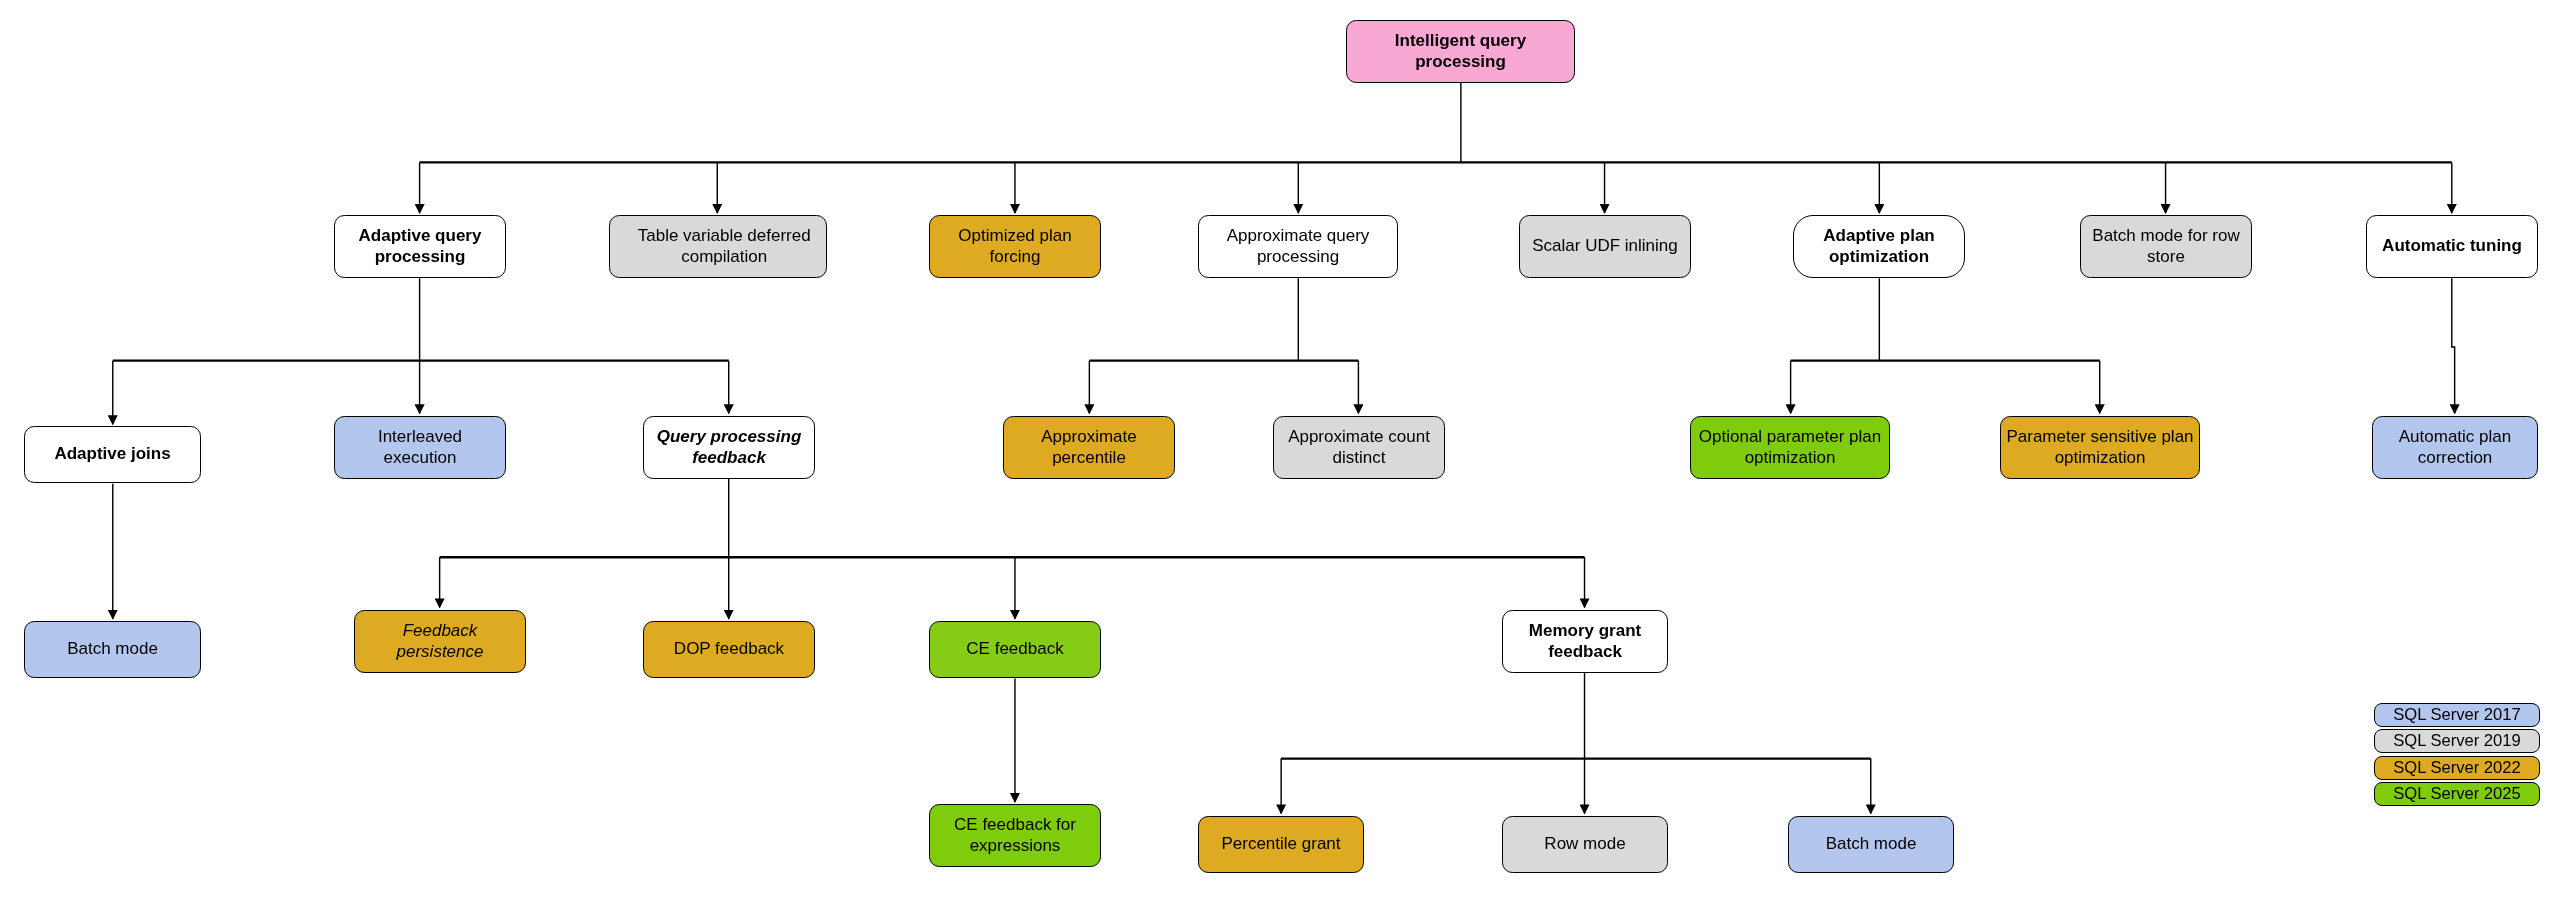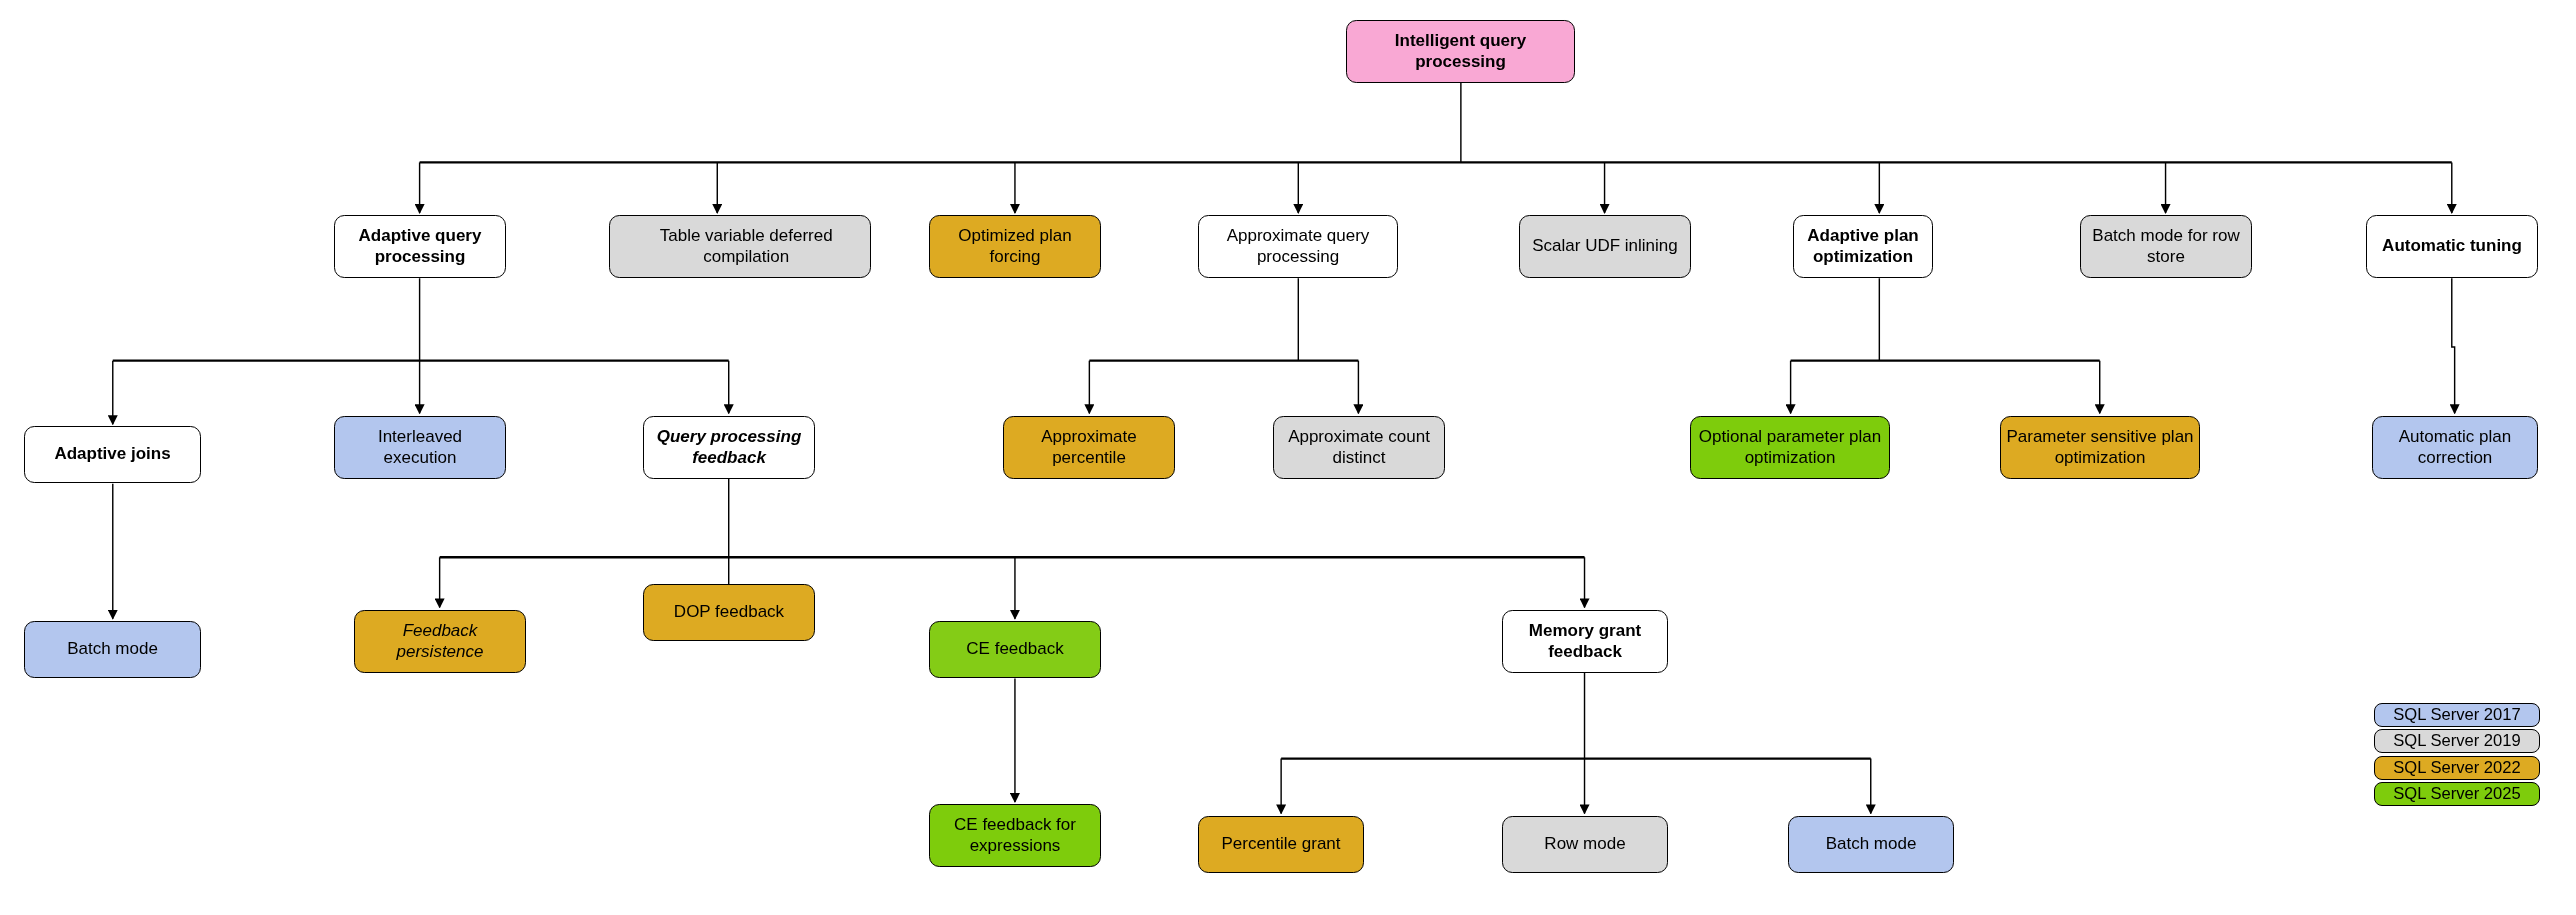--- a/index.html
+++ b/index.html
@@ -87,33 +87,33 @@
       <path d="M 2768 1325 L 2768 1421" fill="none" stroke="#000000" stroke-width="2.5" marker-end="url(#ah)"></path>
       <path d="M 3268 1325 L 3268 1421" fill="none" stroke="#000000" stroke-width="2.5" marker-end="url(#ah)"></path>
     </svg>
   <div id="node-layer">
       <div class="node bold" style="left: 1346px; top: 20px; width: 229px; height: 63px; background: #f9a8d4;">
         <span class="lbl">Intelligent query processing</span>
       </div>
       <div class="node bold" style="left: 334px; top: 215px; width: 172px; height: 63px; background: rgb(255, 255, 255);">
         <span class="lbl">Adaptive query processing</span>
       </div>
-      <div class="node" style="left: 609px; top: 215px; width: 262px; height: 63px; background: rgb(217, 217, 217); padding-left: 17px;">
+      <div class="node" style="left: 609px; top: 215px; width: 218px; height: 63px; background: rgb(217, 217, 217); padding-left: 17px;">
         <span class="lbl">Table variable deferred compilation</span>
       </div>
       <div class="node" style="left: 929px; top: 215px; width: 172px; height: 63px; background: rgb(221, 170, 34);">
         <span class="lbl">Optimized plan forcing</span>
       </div>
       <div class="node" style="left: 1198px; top: 215px; width: 200px; height: 63px; background: rgb(255, 255, 255);">
         <span class="lbl">Approximate query processing</span>
       </div>
       <div class="node" style="left: 1519px; top: 215px; width: 172px; height: 63px; background: rgb(217, 217, 217);">
         <span class="lbl">Scalar UDF inlining</span>
       </div>
-      <div class="node bold" style="left: 1793px; top: 215px; width: 140px; height: 63px; background: rgb(255, 255, 255);">
+      <div class="node bold" style="left: 1793px; top: 215px; width: 172px; height: 63px; background: rgb(255, 255, 255); border-radius: 20px;">
         <span class="lbl">Adaptive plan optimization</span>
       </div>
       <div class="node" style="left: 2080px; top: 215px; width: 172px; height: 63px; background: rgb(217, 217, 217);">
         <span class="lbl">Batch mode for row store</span>
       </div>
       <div class="node bold" style="left: 2366px; top: 215px; width: 172px; height: 63px; background: rgb(255, 255, 255);">
         <span class="lbl">Automatic tuning</span>
       </div>
       <div class="node bold" style="left: 24px; top: 426px; width: 177px; height: 57px; background: rgb(255, 255, 255);">
         <span class="lbl">Adaptive joins</span>
@@ -138,21 +138,21 @@
       </div>
       <div class="node" style="left: 2372px; top: 416px; width: 166px; height: 63px; background: rgb(179, 198, 238);">
         <span class="lbl">Automatic plan correction</span>
       </div>
       <div class="node" style="left: 24px; top: 621px; width: 177px; height: 57px; background: rgb(179, 198, 238);">
         <span class="lbl">Batch mode</span>
       </div>
       <div class="node" style="left: 354px; top: 610px; width: 172px; height: 63px; background: rgb(221, 170, 34); font-style: italic;">
         <span class="lbl">Feedback persistence</span>
       </div>
-      <div class="node" style="left: 643px; top: 584px; width: 172px; height: 57px; background: rgb(221, 170, 34);">
+      <div class="node" style="left: 643px; top: 621px; width: 172px; height: 57px; background: rgb(221, 170, 34);">
         <span class="lbl">DOP feedback</span>
       </div>
       <div class="node" style="left: 929px; top: 621px; width: 172px; height: 57px; background: #84cc16;">
         <span class="lbl">CE feedback</span>
       </div>
       <div class="node bold" style="left: 1502px; top: 610px; width: 166px; height: 63px; background: rgb(255, 255, 255);">
         <span class="lbl">Memory grant feedback</span>
       </div>
       <div class="node" style="left: 929px; top: 804px; width: 172px; height: 63px; background: rgb(126, 204, 12);">
         <span class="lbl">CE feedback for expressions</span>

